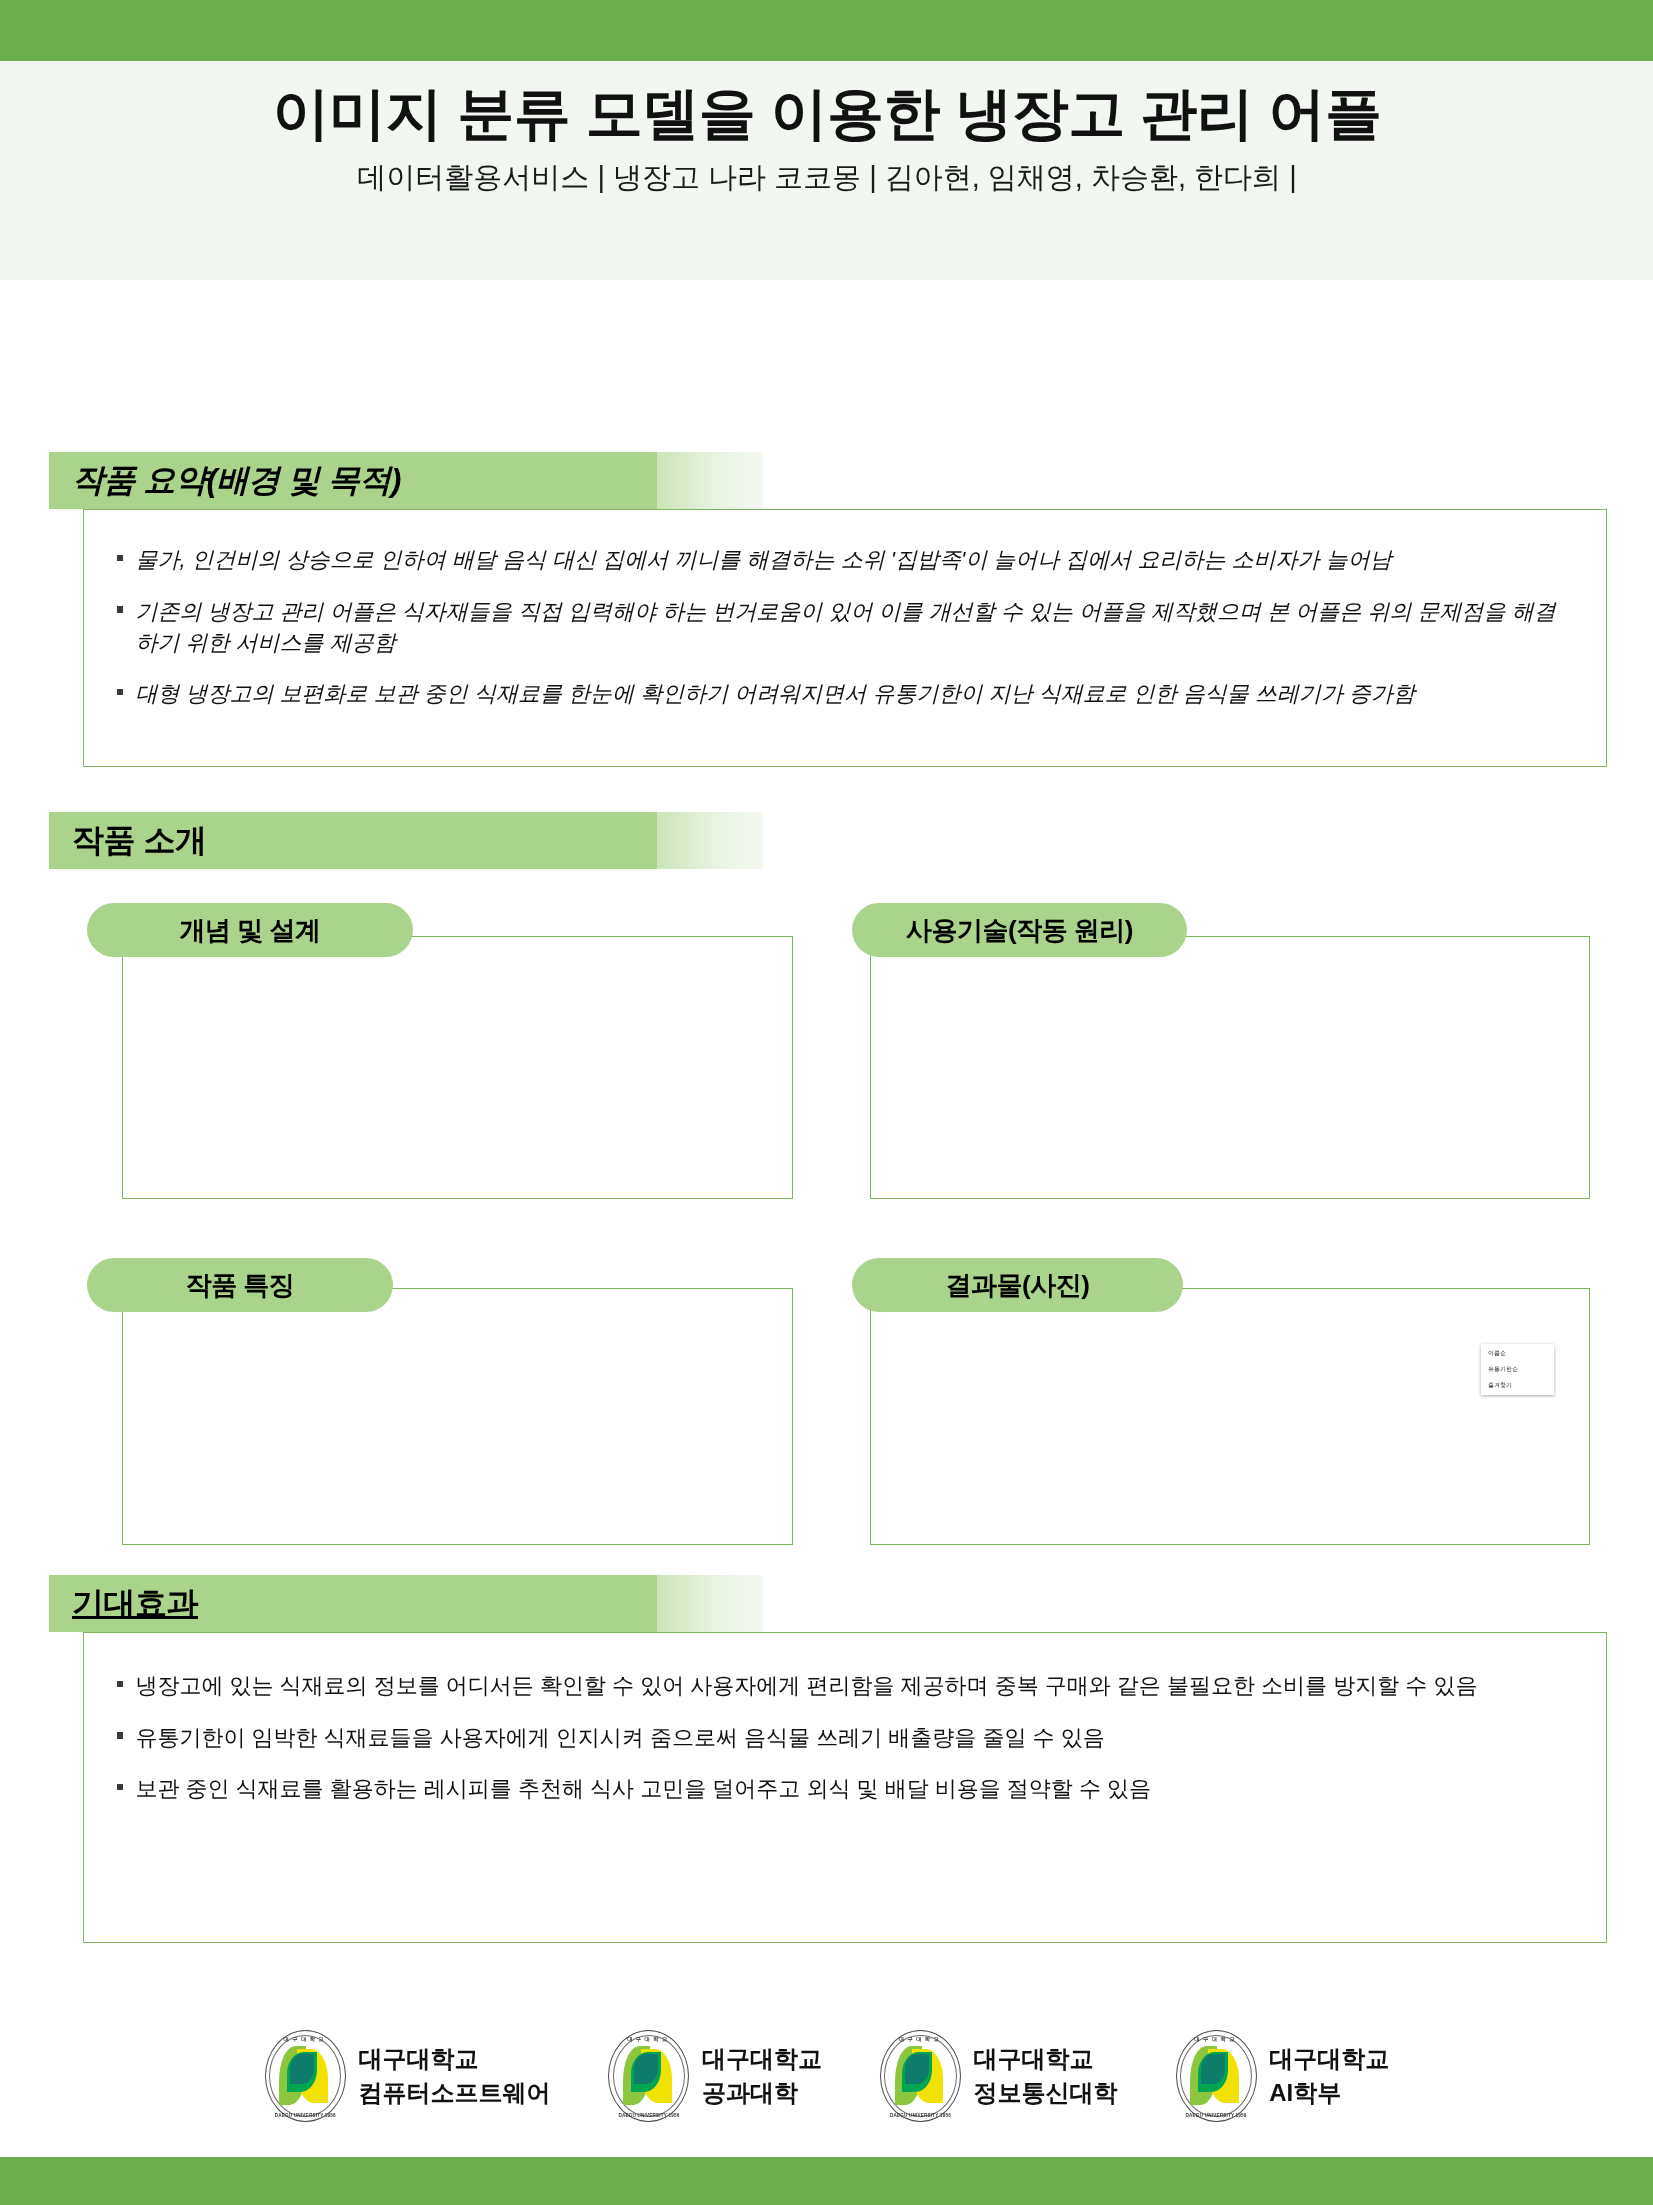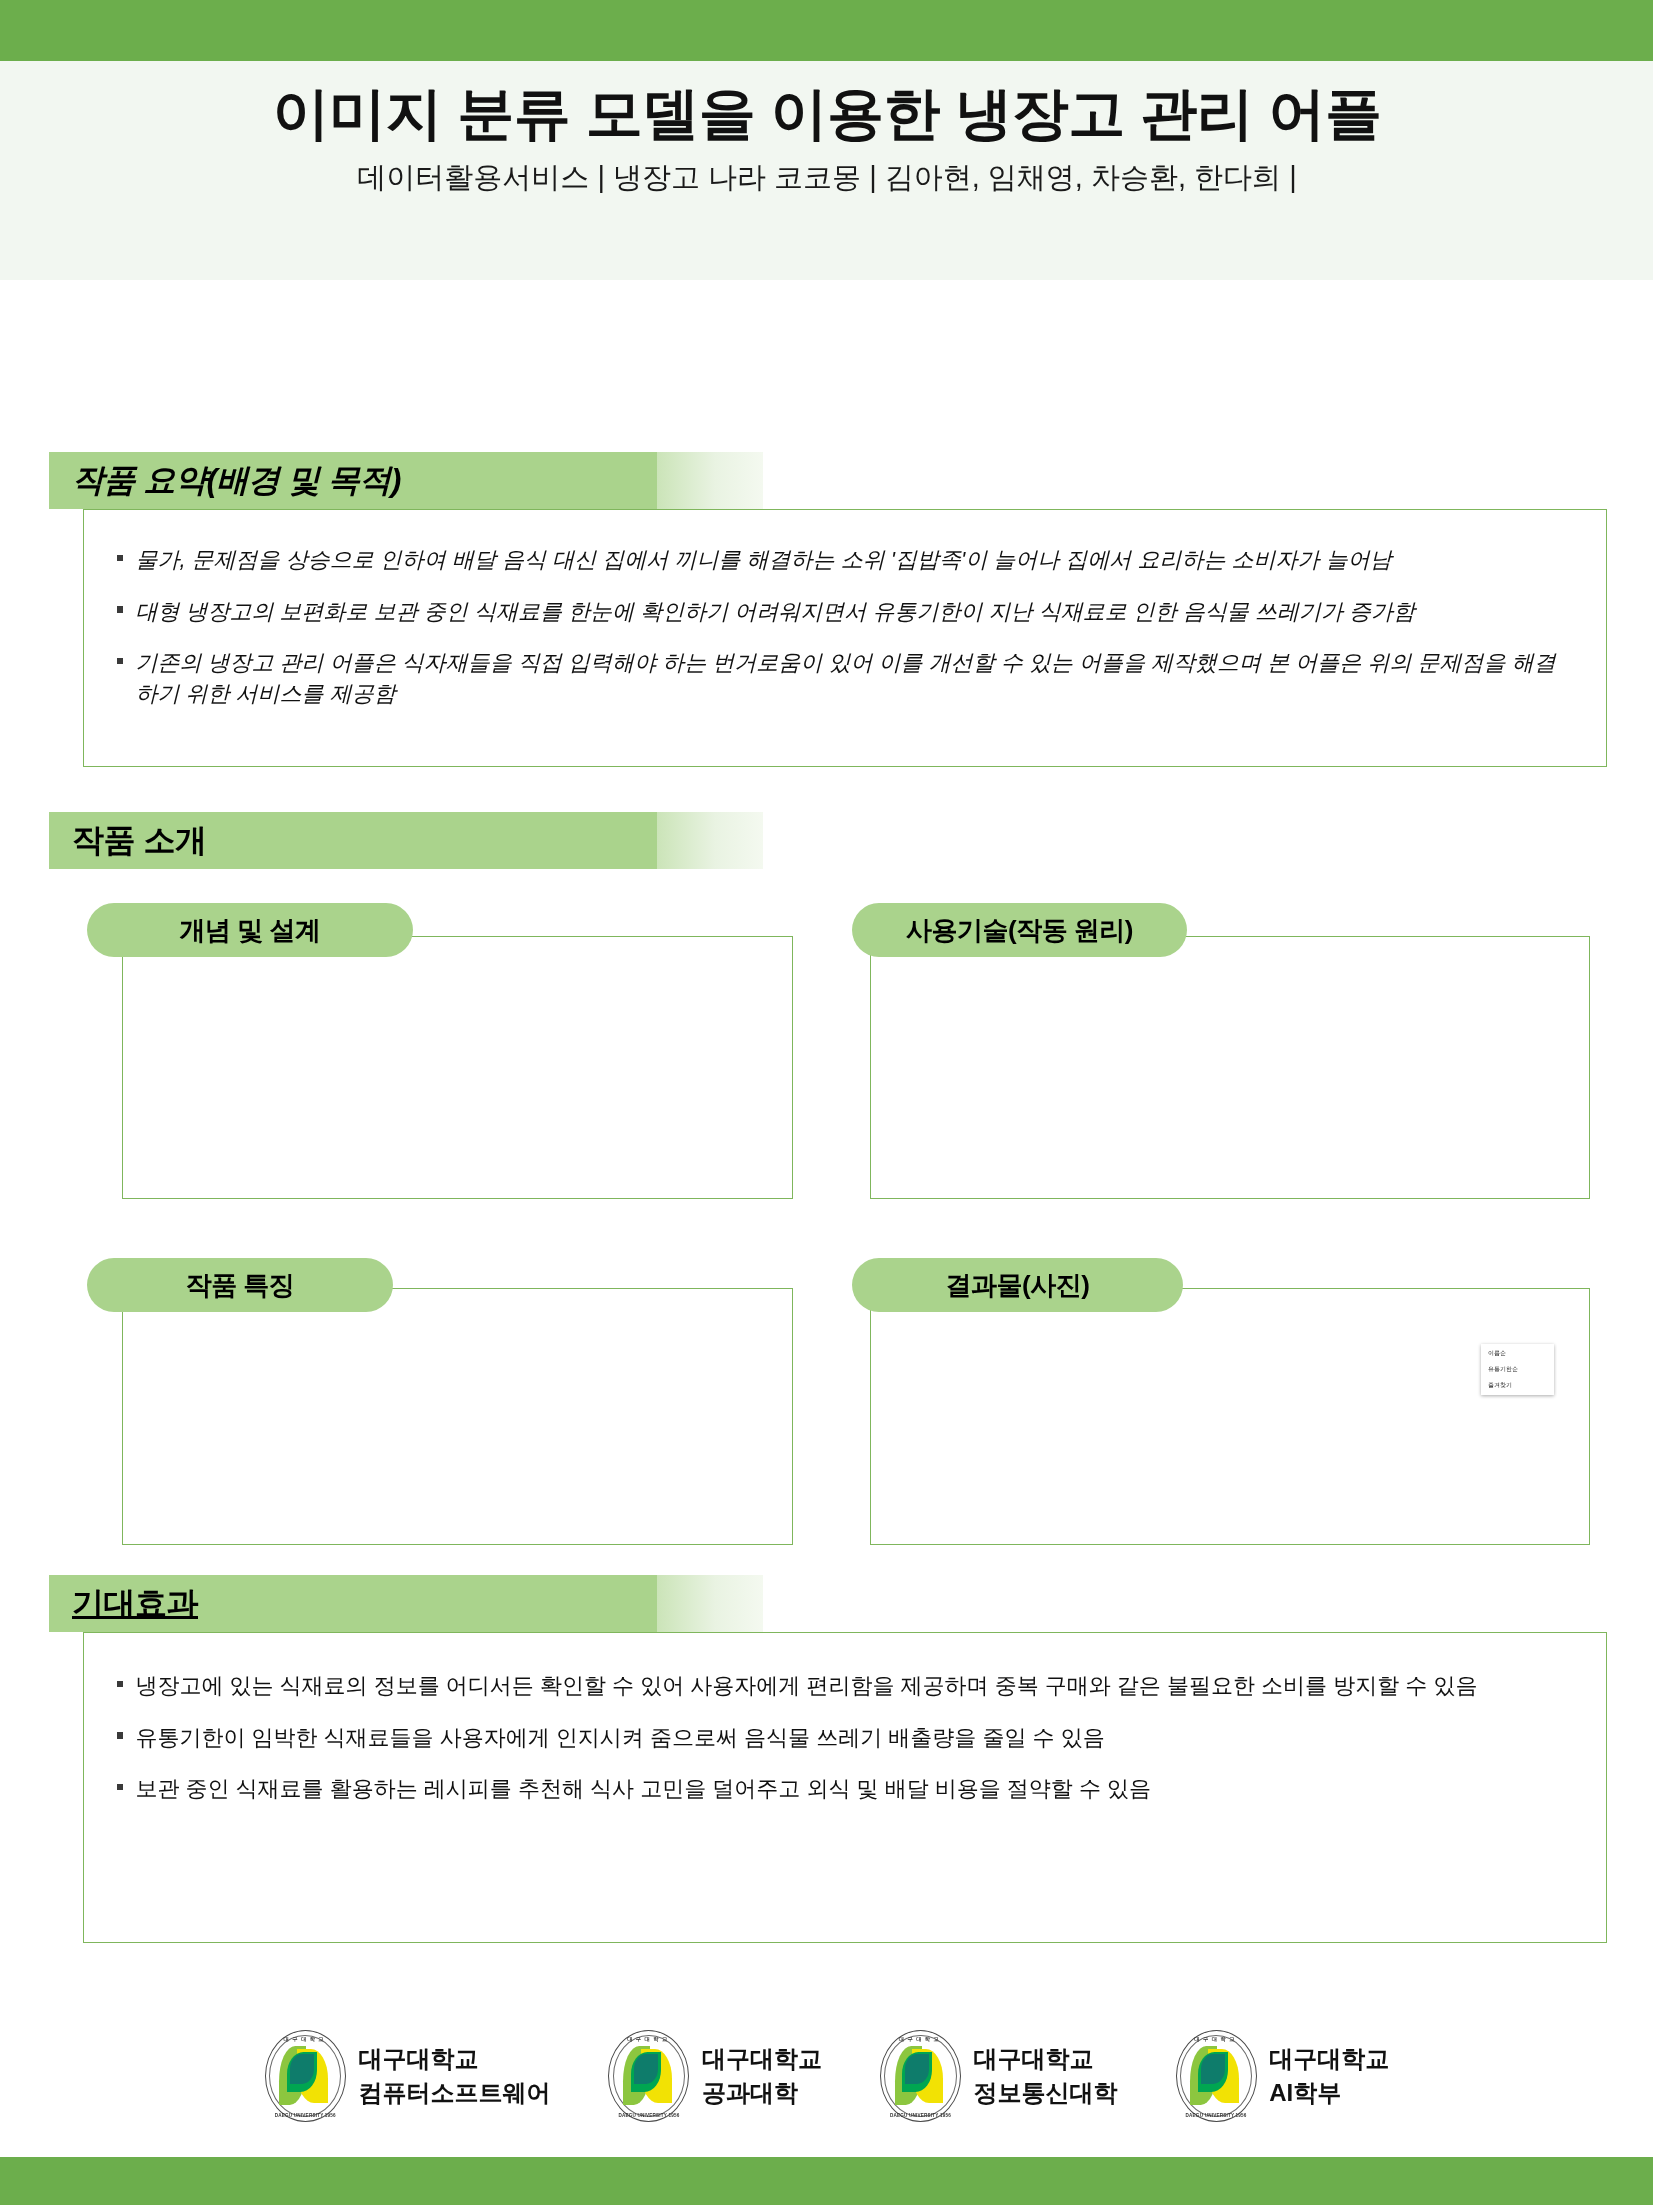--- a/index.html
+++ b/index.html
@@ -350,23 +350,23 @@
 </div>
 
 <div class="section" style="left:49px; top:452px; width:1561px;font-style:italic;">
   <div class="sec-body" style="left:34px; top:57px; width:1524px; height:258px;"></div>
   <div class="sec-head">
     <div class="sec-head-solid" style="width:608px;"></div>
     <div class="sec-head-fade" style="left:608px; width:106px;"></div>
     <div class="sec-head-label">작품 요약(배경 및 목적)</div>
   </div>
   <div class="bullets" style="left:64px; top:92px; width:1463px;">
-    <div class="bullet">물가, 문제점을 상승으로 인하여 배달 음식 대신 집에서 끼니를 해결하는 소위 '집밥족'이 늘어나 집에서 요리하는 소비자가 늘어남</div>
+    <div class="bullet">물가, 인건비의 상승으로 인하여 배달 음식 대신 집에서 끼니를 해결하는 소위 '집밥족'이 늘어나 집에서 요리하는 소비자가 늘어남</div>
+    <div class="bullet">기존의 냉장고 관리 어플은 식자재들을 직접 입력해야 하는 번거로움이 있어 이를 개선할 수 있는 어플을 제작했으며 본 어플은 위의 문제점을 해결하기 위한 서비스를 제공함</div>
     <div class="bullet">대형 냉장고의 보편화로 보관 중인 식재료를 한눈에 확인하기 어려워지면서 유통기한이 지난 식재료로 인한 음식물 쓰레기가 증가함</div>
-    <div class="bullet">기존의 냉장고 관리 어플은 식자재들을 직접 입력해야 하는 번거로움이 있어 이를 개선할 수 있는 어플을 제작했으며 본 어플은 위의 문제점을 해결하기 위한 서비스를 제공함</div>
   </div>
 </div>
 
 <div class="section" style="left:49px; top:812px; width:1561px;">
   <div class="sec-head">
     <div class="sec-head-solid" style="width:608px;"></div>
     <div class="sec-head-fade" style="left:608px; width:106px;"></div>
     <div class="sec-head-label">작품 소개</div>
   </div>
 </div>

